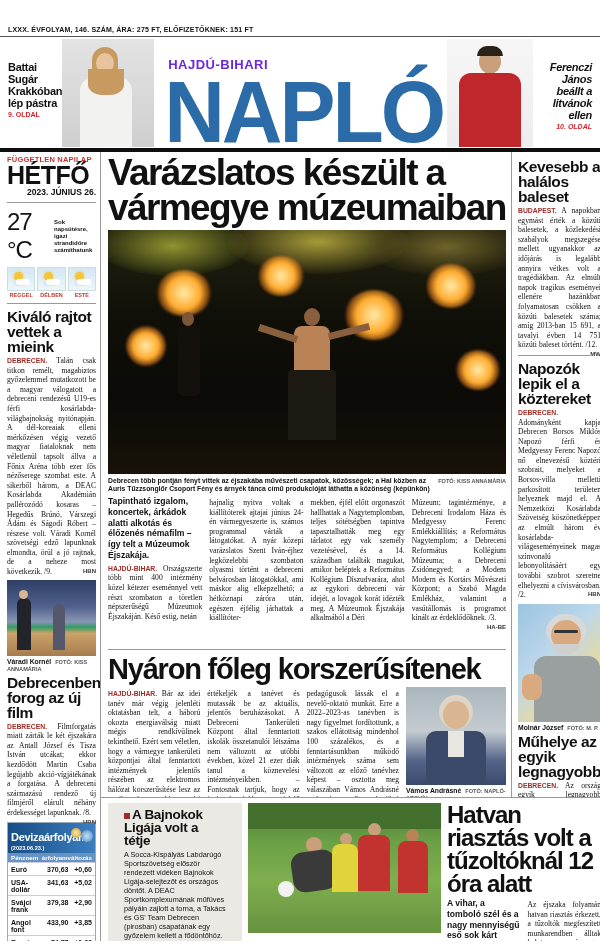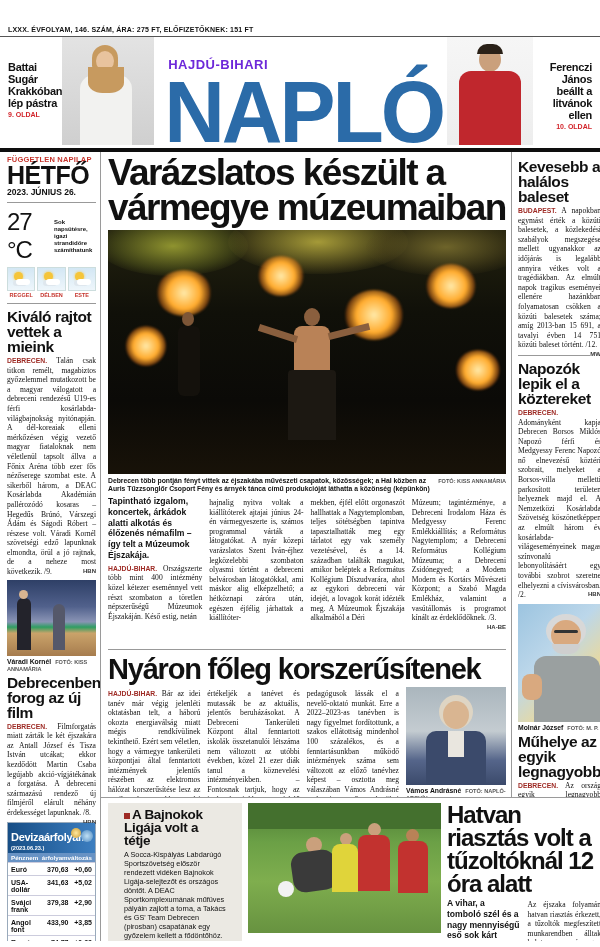--- a/index.html
+++ b/index.html
@@ -2,25 +2,25 @@
 <html><head>
 <meta charset="utf-8">
 <style>
   html,body{margin:0;padding:0;background:#fff;}
   .page{width:600px;height:947px;position:relative;overflow:hidden;background:#fff;
         font-family:"Liberation Sans",sans-serif;color:#111;}
   
   .topline{padding:26px 8px 3px 8px;font-size:7px;font-weight:bold;letter-spacing:.2px;
            border-bottom:1px solid #555;}
   
-  .masthead{display:flex;height:111px;border-bottom:4px solid #0e0e0e;padding:0 6px;align-items:flex-start;}
+  .masthead{display:flex;height:111px;border-bottom:4px solid #0e0e0e;padding:0 6px;align-items:center;}
   .tz{width:66px;padding:24px 0 0 2px;align-self:flex-start;}
   .tz h4{margin:0;font-size:11px;line-height:12px;letter-spacing:-.3px;}
   .tz .pg{color:#d2232a;font-size:7px;font-weight:bold;margin-top:2px;}
-  .tz-r{width:88px;text-align:right;padding:24px 2px 0 0;align-self:flex-start;}
+  .tz-r{width:88px;text-align:right;padding:24px 2px 0 0;align-self:flex-start;font-style:italic;}
   .mh-photo{height:108px;position:relative;overflow:hidden;flex:none;}
   .ph-fencer{width:92px;background:linear-gradient(180deg,#e3e3e3,#cfcfcf);}
   .ph-foot{width:86px;background:linear-gradient(180deg,#f6f6f6,#ededed);}
   .head{position:absolute;border-radius:50%;}
   .brand{flex:1;padding:6px 4px 0 10px;}
   .brand .kick{color:#6d28d9;font-weight:bold;font-size:13px;letter-spacing:.5px;margin:14px 0 0 4px;}
   .brand .logo{font-size:84px;font-weight:bold;color:#2b6ba8;line-height:76px;letter-spacing:-3px;
                transform:scaleY(1.04);transform-origin:top left;}
   
   .content{display:flex;height:789px;}
@@ -34,21 +34,21 @@
   .body{font-family:"Liberation Serif",serif;font-size:7.6px;line-height:9.6px;text-align:justify;margin:2px 0 0;}
   .kick2{font-family:"Liberation Sans",sans-serif;font-weight:bold;font-size:6.8px;color:#9e2b25;}
   .sig{float:right;font-family:"Liberation Sans",sans-serif;font-weight:bold;font-size:6px;color:#333;}
   .h-side{font-size:15.5px;line-height:15px;font-weight:bold;letter-spacing:-.4px;margin:3px 0 2px;}
   .cap{font-size:6.8px;font-weight:bold;margin-top:2px;}
   .cap .cr{color:#555;font-size:5.6px;font-weight:bold;margin-left:4px;}
   .rule{border:none;border-top:1px solid #999;margin:5px 0;}
   
   .fn{color:#c5342c;font-size:7.5px;font-weight:bold;letter-spacing:.2px;}
   .day{font-size:25px;font-weight:bold;letter-spacing:-.5px;line-height:22px;}
-  .date{font-size:8.5px;font-weight:bold;margin:1px 0 1px;}
+  .date{font-size:8.5px;font-weight:bold;margin:1px 0 1px;text-align:right;}
   .wbox{margin:2px 0;}
   .wtop{display:flex;align-items:center;}
   .wtemp{font-size:24px;font-weight:normal;letter-spacing:-1px;flex:1;}
   .wsum{width:42px;font-size:6px;font-weight:bold;line-height:7px;}
   .wrow{display:flex;gap:2px;margin-top:3px;}
   .wcell{flex:1;text-align:center;}
   .wicon{display:block;height:22px;background:linear-gradient(#d3e7f4,#eef6fb);position:relative;border:1px solid #cdd;}
   .sun{position:absolute;width:9px;height:9px;border-radius:50%;background:#f5c53a;left:6px;top:4px;box-shadow:0 0 3px #f5c53a;}
   .cloud{position:absolute;width:14px;height:6px;border-radius:5px;background:#fff;left:8px;top:11px;box-shadow:-3px 1px 0 #dfe7ee;}
   .wlab{font-size:5.5px;font-weight:bold;color:#c5342c;margin-top:1px;display:block;}

